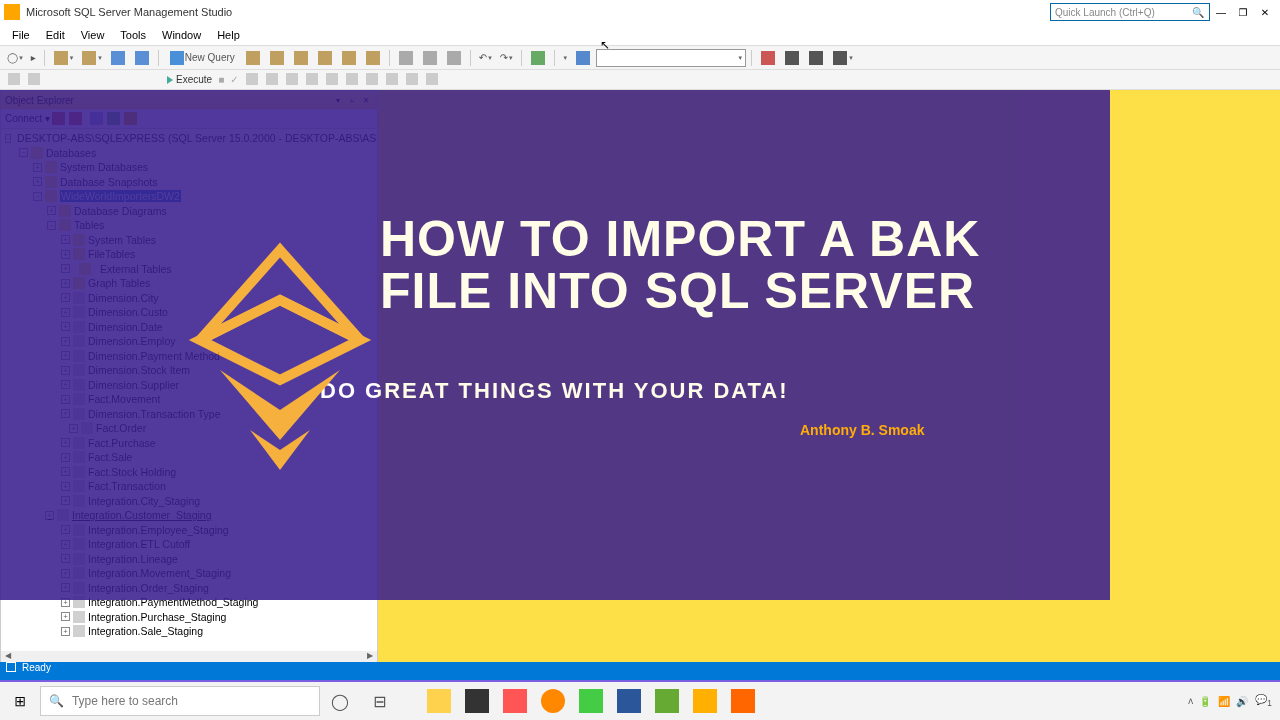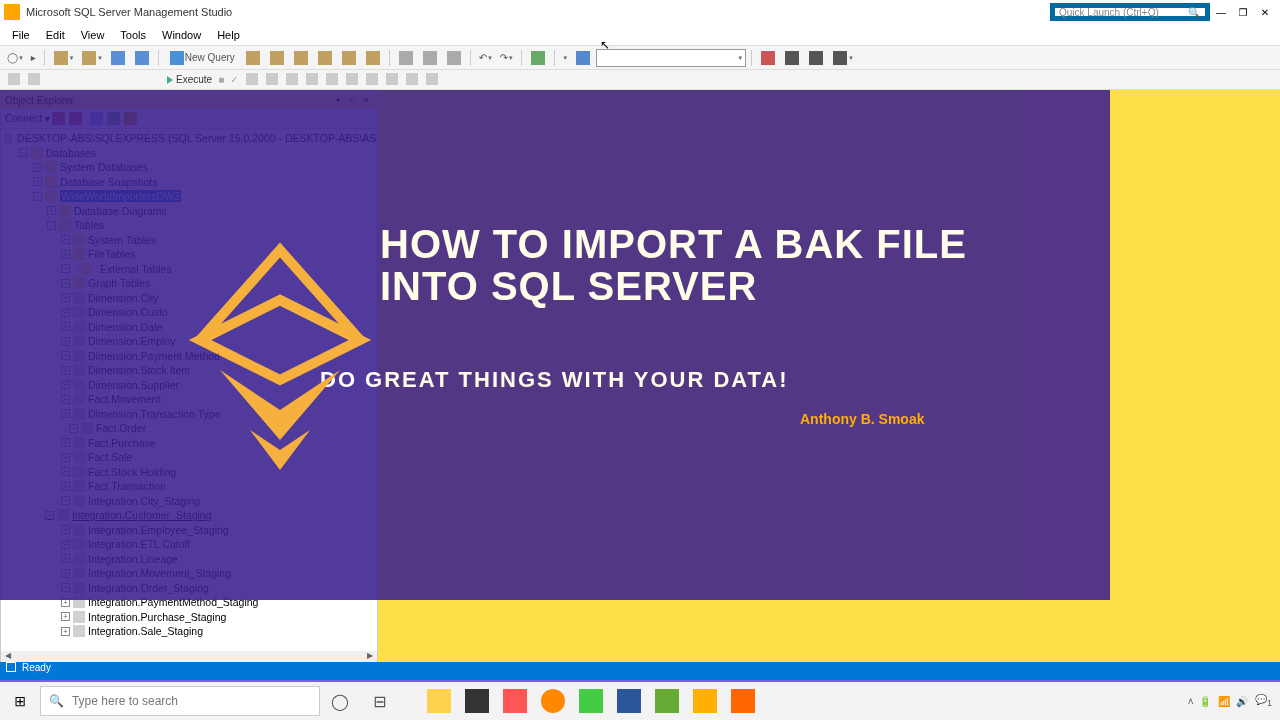--- a/index.html
+++ b/index.html
@@ -1,20 +1,20 @@
 <!DOCTYPE html>
 <html><head>
 <meta charset="utf-8">
 <style>
 * { margin:0; padding:0; box-sizing:border-box; font-family:"Segoe UI",Tahoma,sans-serif; }
 body { width:1280px; height:720px; overflow:hidden; background:#fff; position:relative; }
 .titlebar { height:24px; background:#fff; display:flex; align-items:center; padding:0 4px; font-size:11px; }
 .titlebar .app-icon { width:16px; height:16px; background:#ffa500; margin-right:6px; display:inline-block; }
 .titlebar .title { flex:1; color:#333; }
-.titlebar .quicklaunch { width:160px; height:18px; border:5px solid #0369a1; padding:0 4px; font-size:10px; color:#888; display:flex; align-items:center; }
+.titlebar .quicklaunch { width:160px; height:18px; border:1px solid #0369a1; padding:0 4px; font-size:10px; color:#888; display:flex; align-items:center; }
 .titlebar .quicklaunch .mag { margin-left:auto; font-size:10px; }
 .titlebar .winbtn { width:22px; text-align:center; font-size:10px; cursor:pointer; }
 .menubar { height:22px; background:#fff; display:flex; align-items:center; padding:0 4px; font-size:11px; border-bottom:1px solid #ddd; }
 .menubar span { padding:0 8px; cursor:pointer; }
 .toolbar { height:24px; background:#f5f5f5; border-bottom:1px solid #ddd; display:flex; align-items:center; padding:0 4px; font-size:10px; gap:2px; }
 .toolbar .btn { padding:1px 3px; display:inline-flex; align-items:center; cursor:pointer; color:#555; }
 .toolbar .ico { width:14px; height:14px; display:inline-block; background:#c0a060; margin:0 1px; }
 .toolbar .sep { width:1px; height:16px; background:#ccc; margin:0 3px; }
 .toolbar .drop { font-size:7px; color:#666; margin-left:1px; }
 .toolbar .newq { border:1px solid transparent; padding:1px 4px; }
@@ -40,21 +40,21 @@
 .ico.server { background:#888; }
 .ico.db { background:#ffd967; border-radius:2px; }
 .ico.table { background:#d0d0d0; }
 .tree-row.selected span.label { background:#0078d7; color:#fff; padding:0 1px; }
 .objexp-scroll { position:absolute; bottom:0; left:0; right:0; height:14px; background:#f0f0f0; display:flex; }
 .objexp-scroll .arr { width:14px; text-align:center; font-size:8px; color:#666; }
 .objexp-scroll .track { flex:1; }
 .objexp-scroll .thumb { width:30%; height:100%; background:#ccc; }
 .overlay { position:absolute; left:0; top:0; width:1110px; height:510px; background:#3b1f8f; color:#fff; display:flex; flex-direction:column; justify-content:center; padding:40px 60px 40px 380px; z-index:5; opacity:0.88; }
 .overlay .logo { position:absolute; left:180px; top:150px; }
-.overlay h1 { font-size:40px; font-weight:800; letter-spacing:1px; line-height:1.05; margin-top:-40px; }
+.overlay h1 { font-size:50px; font-weight:800; letter-spacing:1px; line-height:1.05; margin-top:-40px; }
 .overlay .sub { margin-top:60px; font-size:22px; font-weight:700; letter-spacing:2px; margin-left:-60px; color:#fff; }
 .overlay .author { color:#ffa500; font-size:14px; font-weight:600; margin-top:18px; margin-left:420px; }
 .statusbar { position:absolute; left:0; right:0; bottom:40px; height:18px; background:#0078d7; color:#fff; font-size:10px; display:flex; align-items:flex-start; padding:0 6px; }
 .statusbar .sq { width:10px; height:10px; border:1px solid #fff; margin-right:6px; }
 .taskbar { position:absolute; left:0; right:0; bottom:0; height:40px; background:#f3f3f3; border-top:2px solid #7a5fe0; display:flex; align-items:center; }
 .taskbar .start { width:40px; height:40px; display:flex; align-items:center; justify-content:center; font-size:14px; }
 .taskbar .search { flex:0 0 280px; height:30px; background:#fff; border:1px solid #ccc; display:flex; align-items:center; padding:0 8px; font-size:12px; color:#777; }
 .taskbar .search .mag { margin-right:8px; }
 .taskbar .tbico { width:32px; height:32px; margin:0 4px; display:flex; align-items:center; justify-content:center; font-size:16px; color:#555; }
 .taskbar .tbico.app { width:30px; height:30px; }

